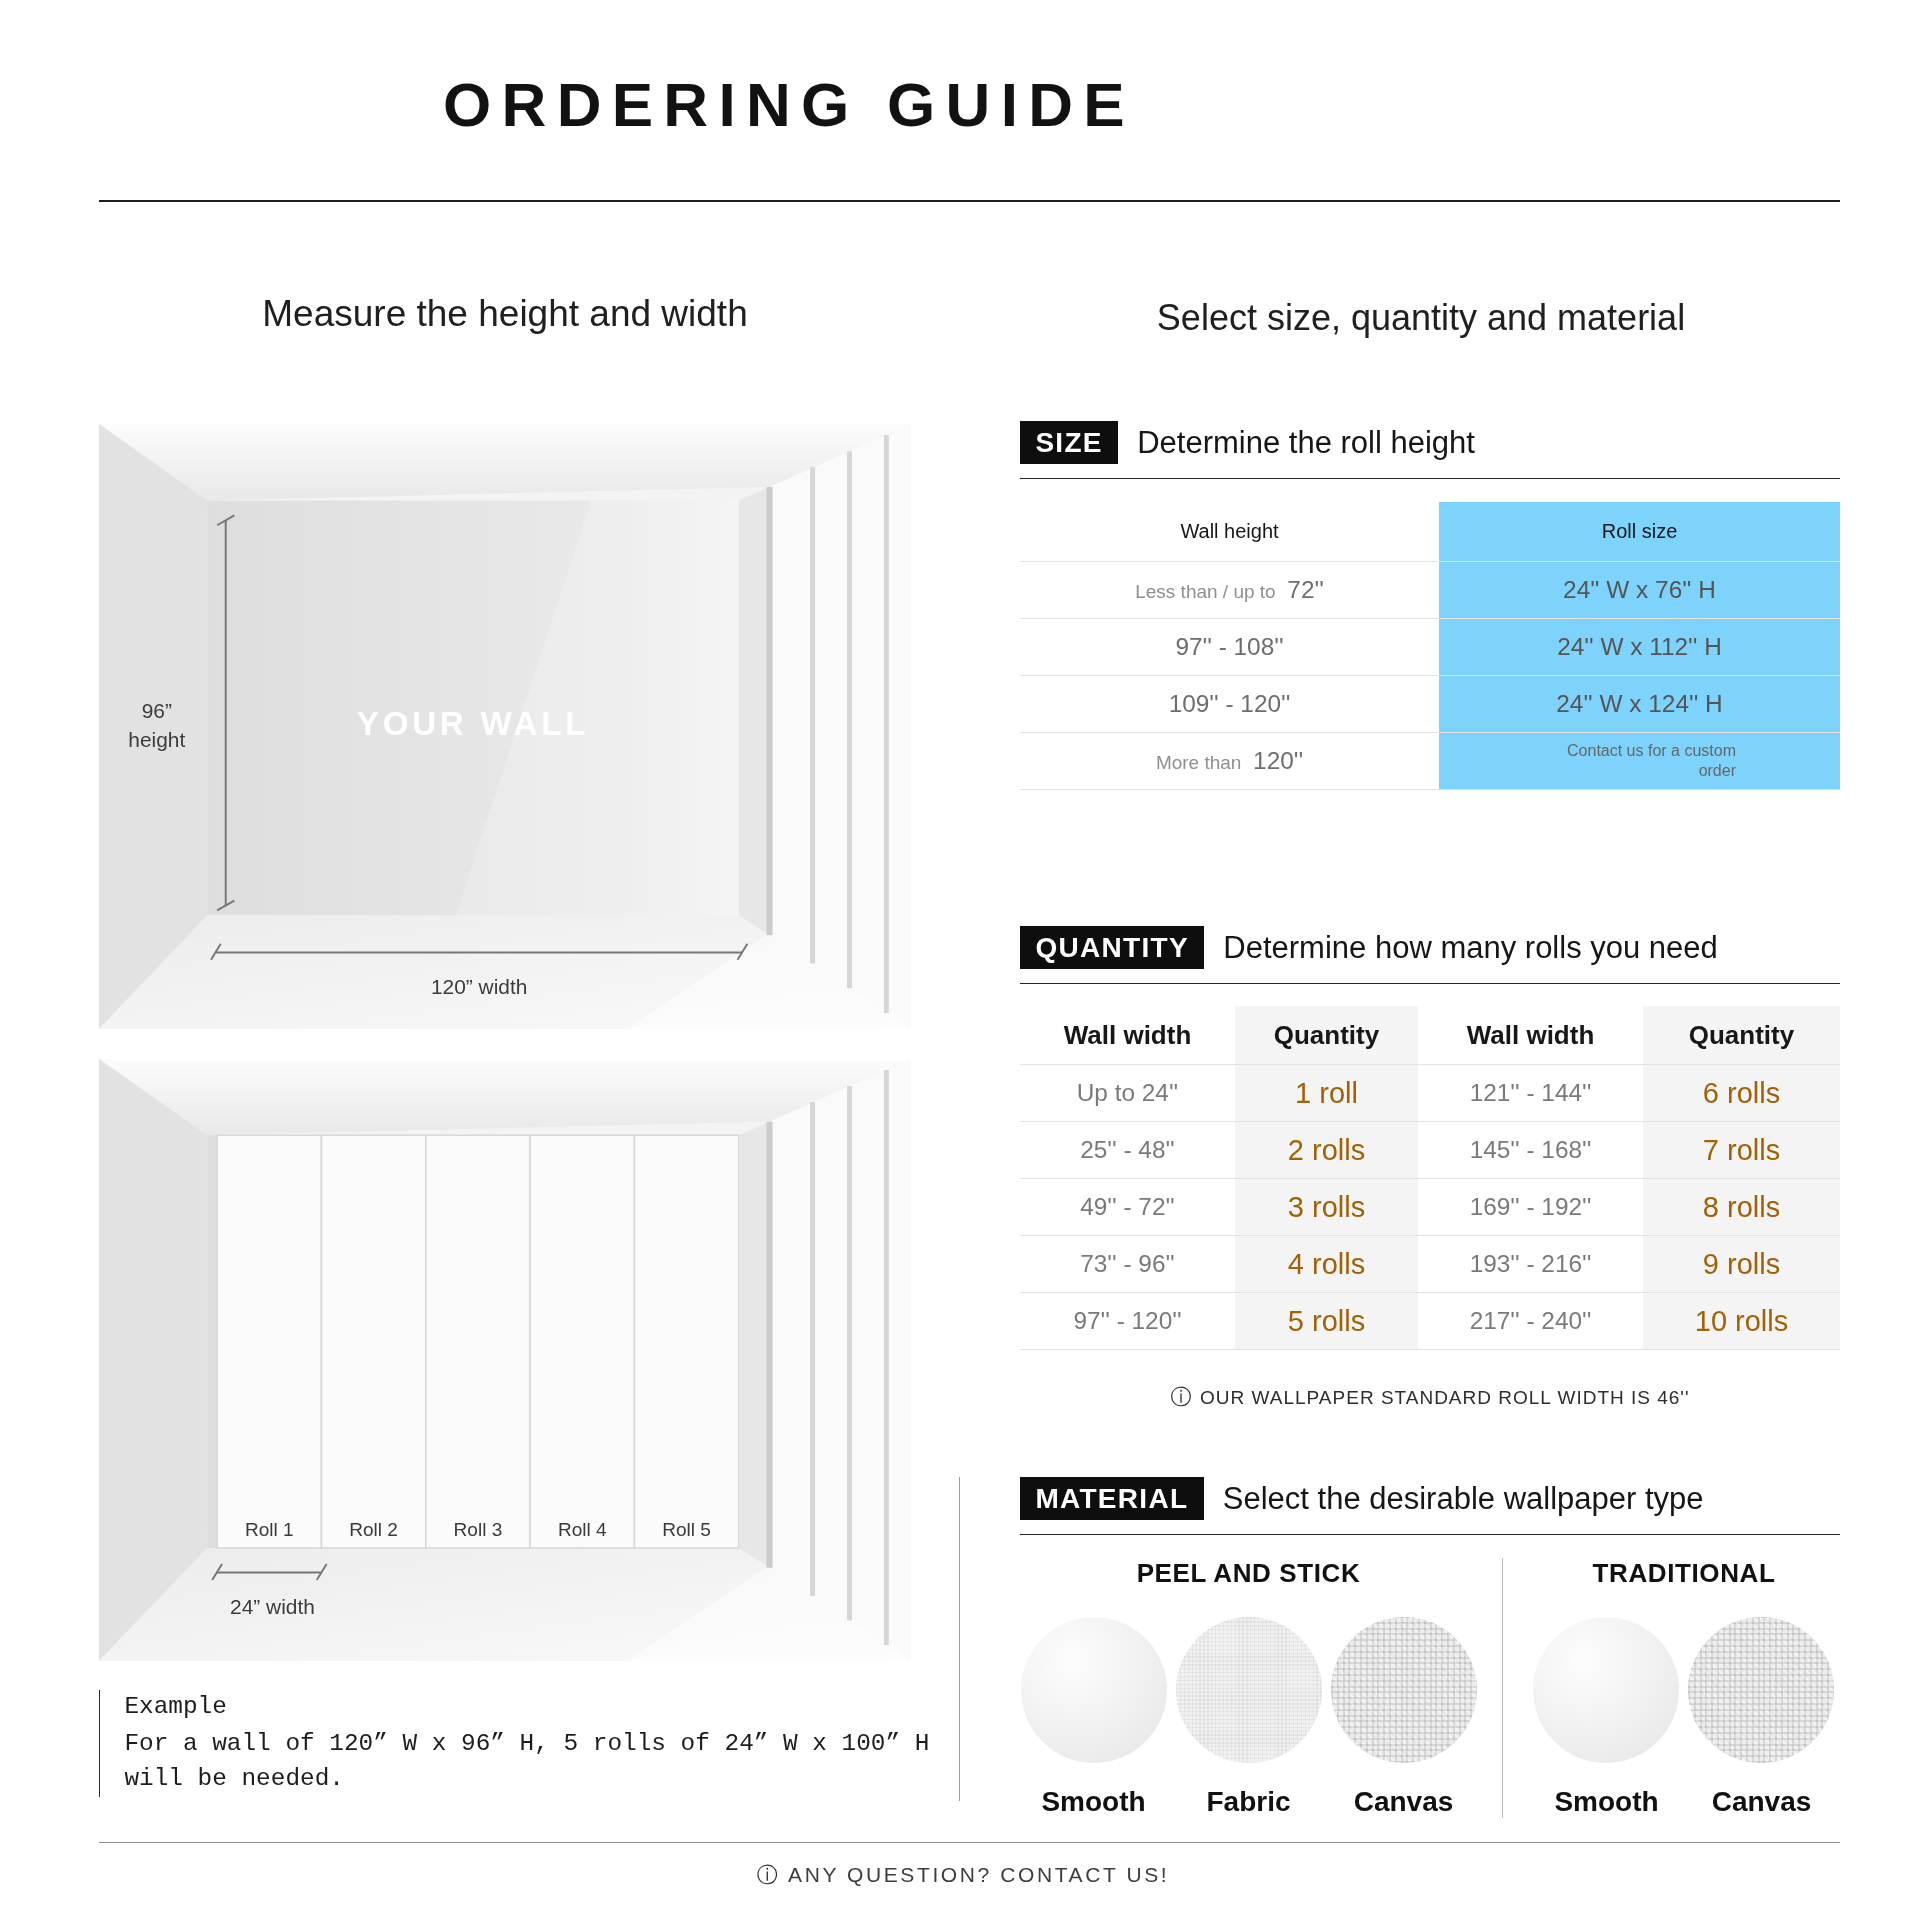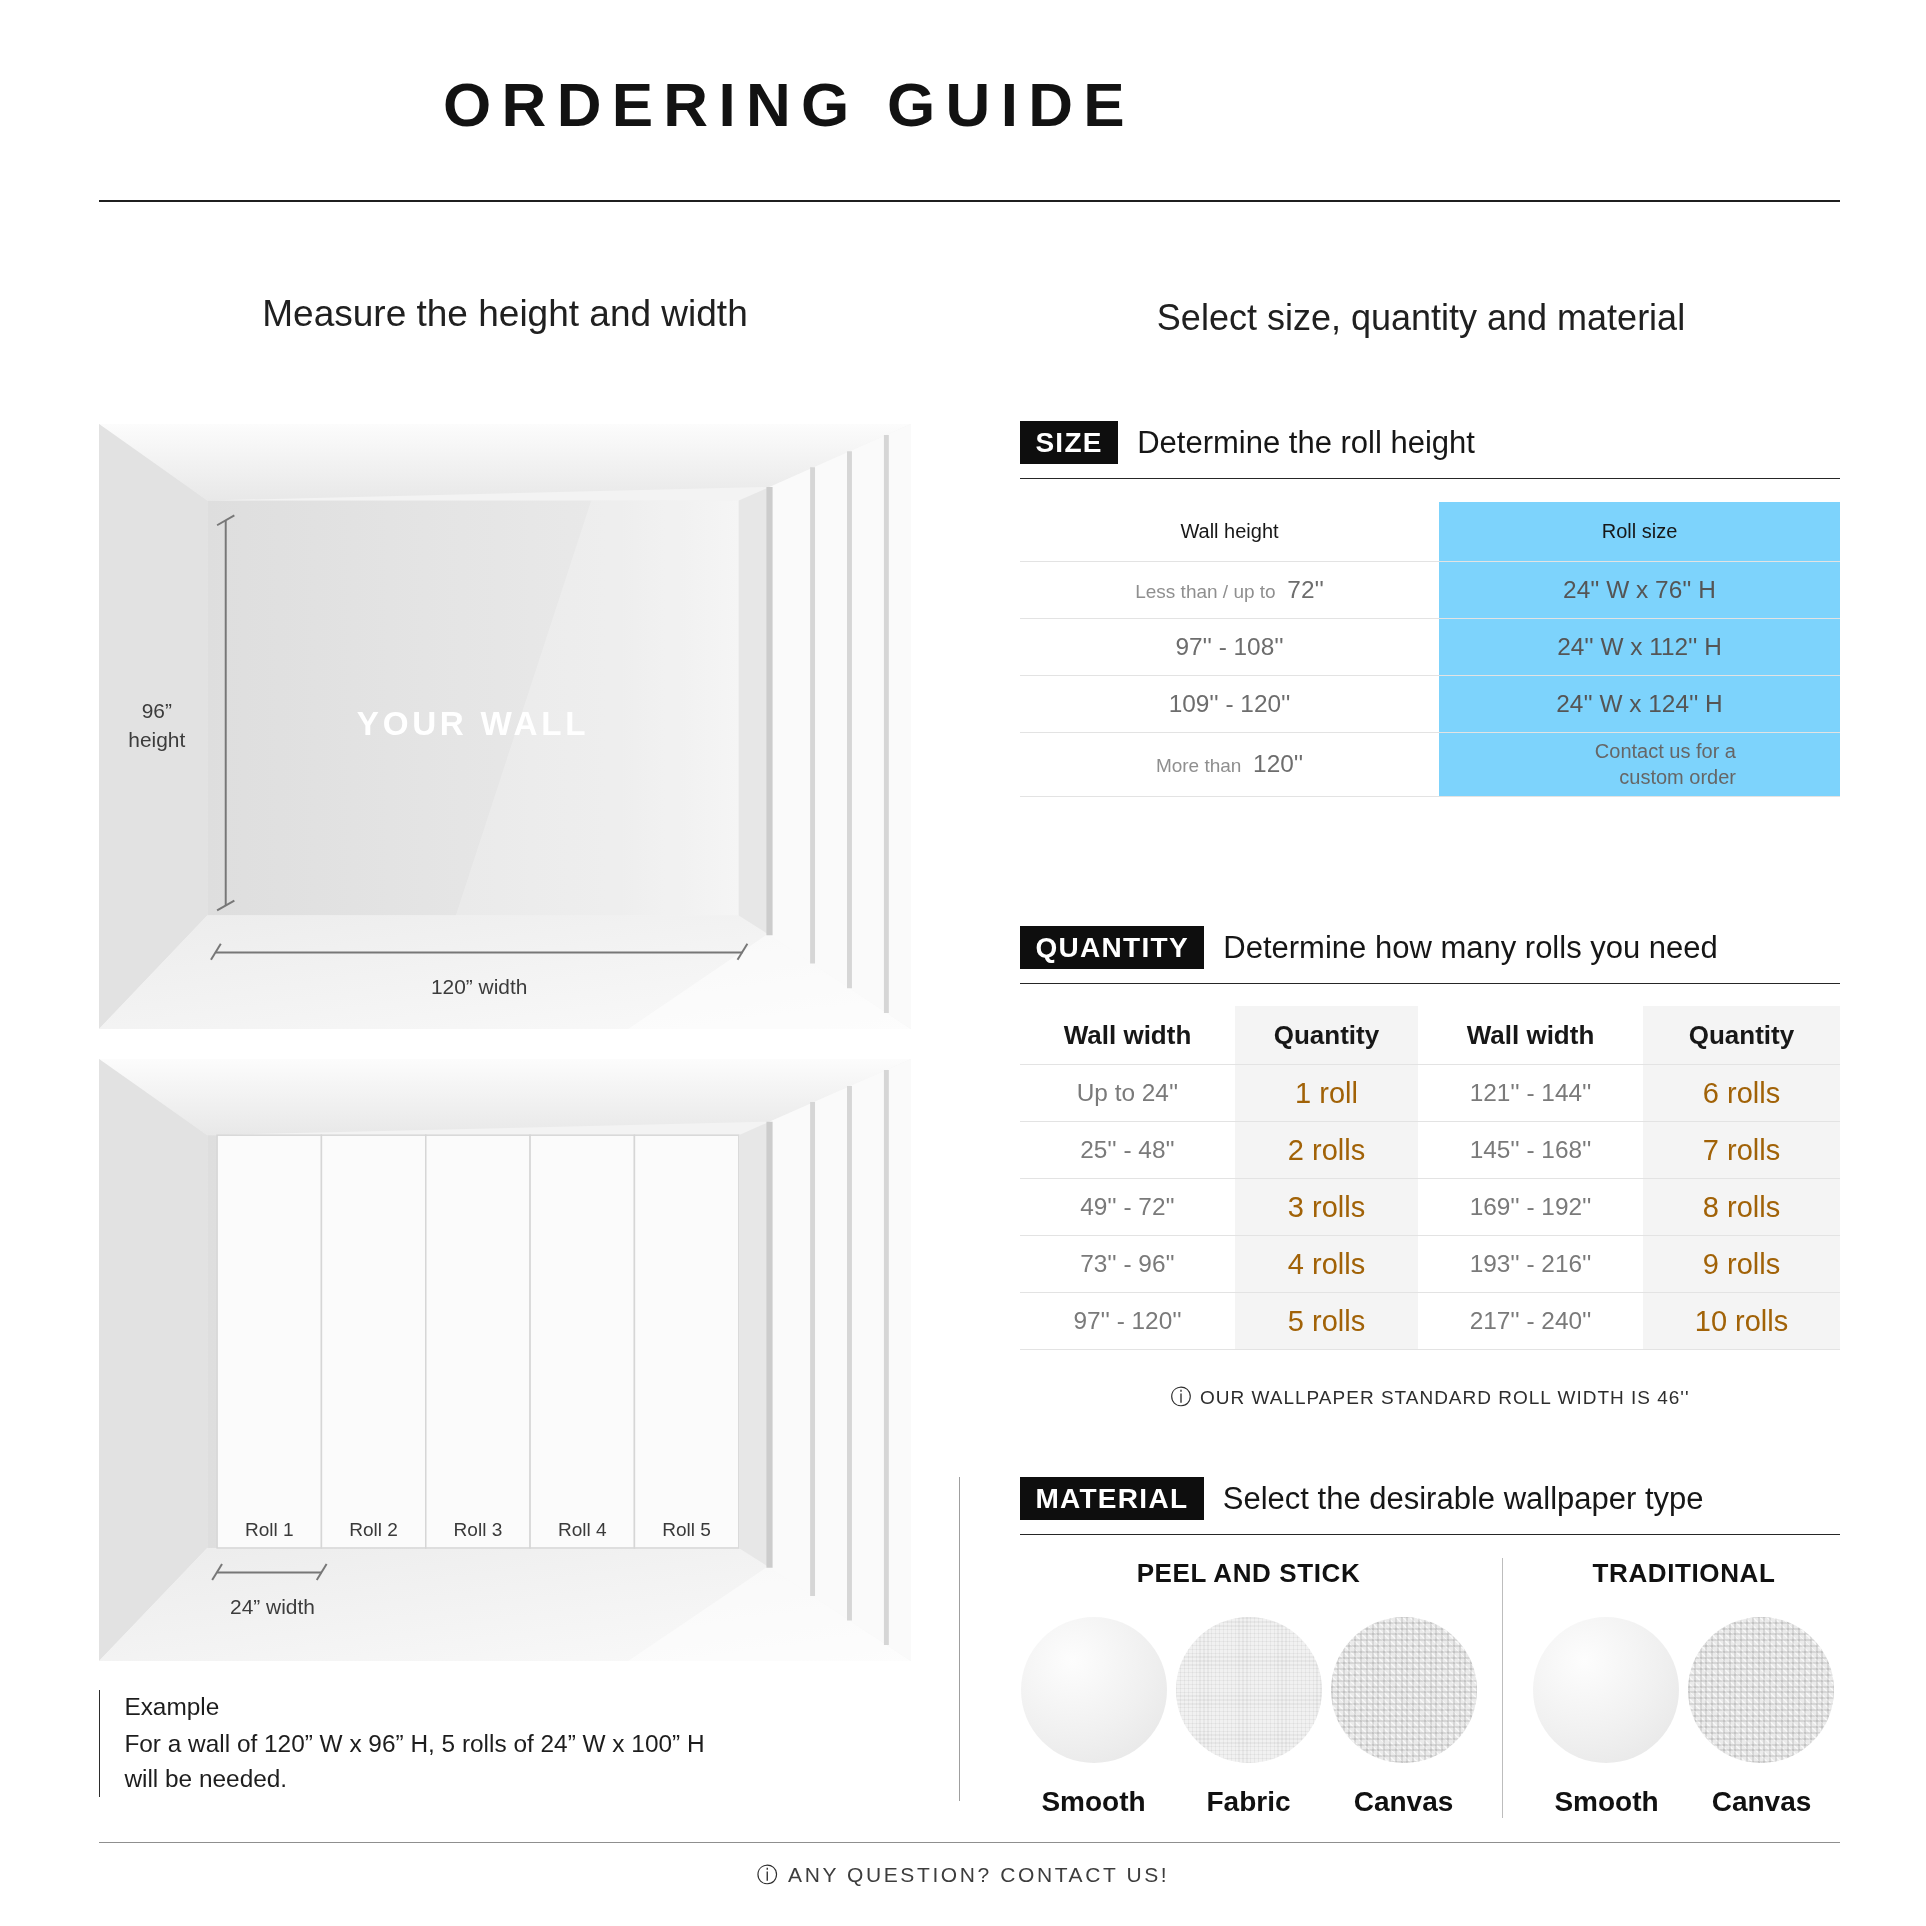--- a/index.html
+++ b/index.html
@@ -55,21 +55,21 @@
   .dim-text  { font-size: 17px; fill: #3c3c3c; }
   .roll-text { font-size: 15.5px; fill: #3a3a3a; }
   .wall-text { font-size: 27px; font-weight: 700; fill: #ffffff; }
 
   
   .example {
     position: absolute;
     left: 99px; top: 1690px; width: 841px;
     border-left: 1.9px solid #2d2d2d;
     padding-left: 24.4px;
-    font-size: 24.4px; line-height: 1.42; color: #1d1d1d;
+    font-size: 24.4px; line-height: 1.42; color: #1d1d1d; font-family: Liberation Mono, monospace;
   }
   .example-title { margin-bottom: 2.6px; }
 
   .mid-divider {
     position: absolute;
     left: 959px; top: 1477px; width: 1.3px; height: 324px;
     background: #9f9f9f;
   }
 
   
@@ -102,21 +102,21 @@
     display: flex; align-items: center; justify-content: center;
     min-height: 56px; text-align: center; padding: 5.1px 6.4px;
   }
   .st-header .st-cell { min-height: 59px; font-weight: 400; font-size: 20px; color: #171717; }
   .st-c2 { background: #7dd3fc; text-align: right; }
   .cell-line { display: inline; }
   .st-prefix { font-size: 19px; color: #8f8f8f; }
   .st-prefix:not(:empty) { margin-right: 6.4px; }
   .st-val  { font-size: 24.4px; color: #6d6d6d; }
   .st-roll { font-size: 24.4px; color: #555555; }
-  .st-roll.small { font-size: 20px; line-height: 1.3; max-width: 193px; display: inline-block; color: #666666; }
+  .st-roll.small { font-size: 16px; line-height: 1.3; max-width: 193px; display: inline-block; color: #666666; }
 
   
   .qty-table { margin-top: 22px; }
   .qt-row {
     display: grid;
     grid-template-columns: 215px 183px 225px 197px;
     border-bottom: 1.3px solid #e3e3e3;
   }
   .qt-cell {
     display: flex; align-items: center; justify-content: center;

